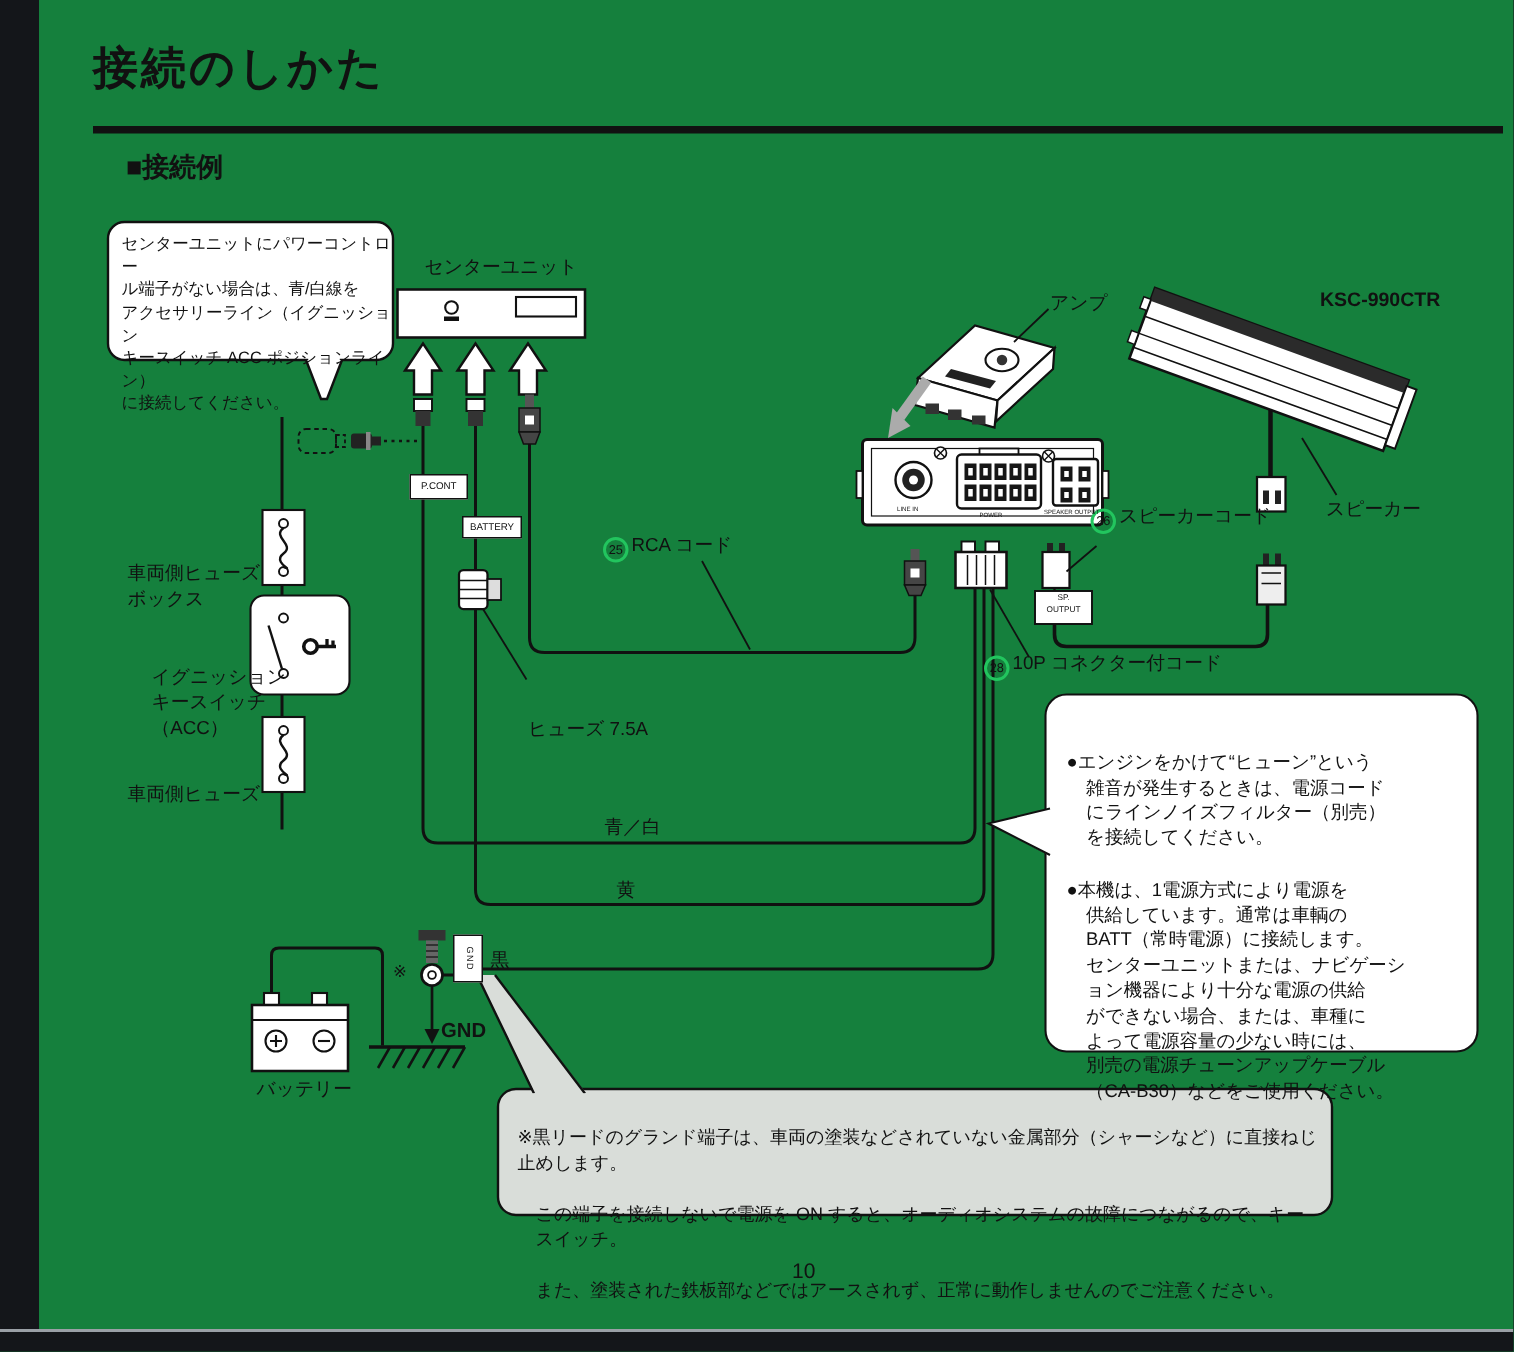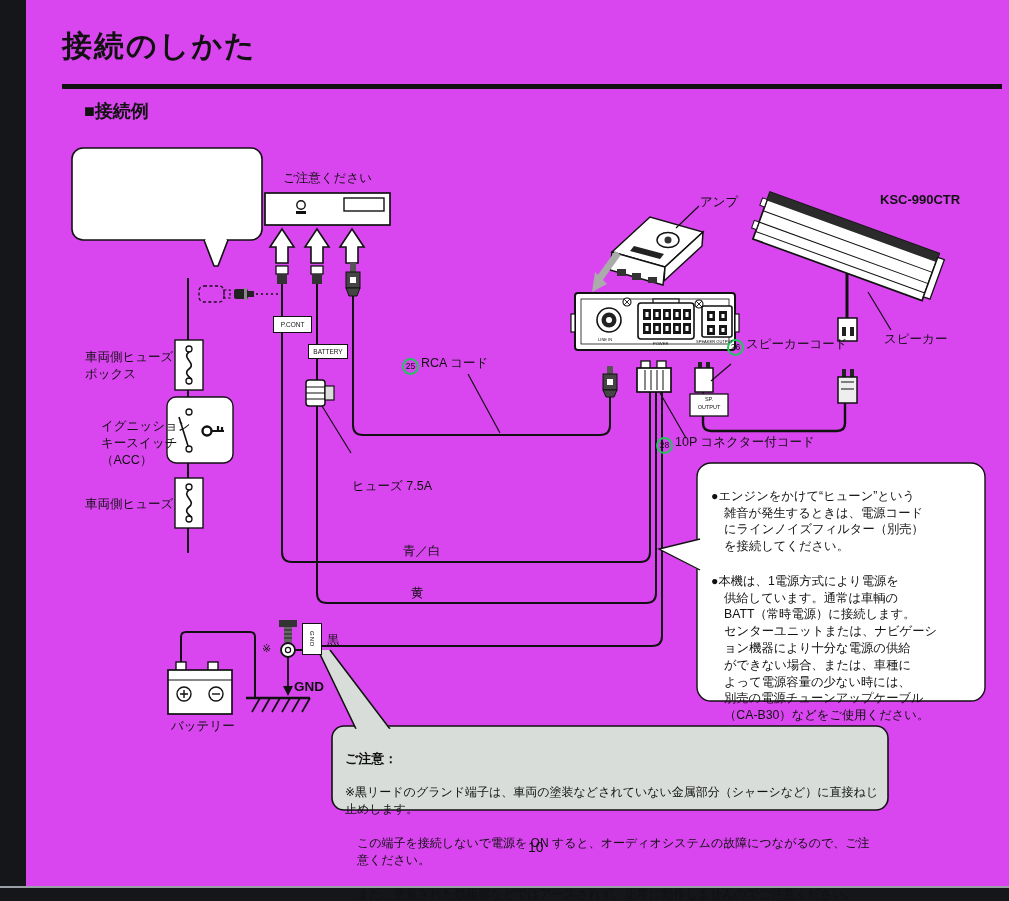--- a/index.html
+++ b/index.html
@@ -1,29 +1,29 @@
 <!DOCTYPE html>
 <html><head>
 <meta charset="utf-8">
 <style>
   html,body{margin:0;padding:0;background:#16181c;}
-  .page{position:relative;width:1009px;height:901px;background:#d946ef;overflow:hidden;
+  .page{position:relative;width:1009px;height:901px;background:#15803d;overflow:hidden;
         font-family:"Liberation Sans","DejaVu Sans",sans-serif;color:#111;}
   .bar-left{position:absolute;left:0;top:0;width:26px;height:901px;background:#14161a;}
   .bar-bottom{position:absolute;left:0;top:886px;width:1009px;height:15px;background:#14161a;border-top:2px solid #9aa0a6;}
   .lbl{position:absolute;white-space:pre-line;line-height:1.3;}
   .title{left:62px;top:26px;font-size:30px;font-weight:bold;letter-spacing:2px;}
   .rule{position:absolute;left:62px;top:84px;width:940px;height:5px;background:#111;}
   .section{left:84px;top:100px;font-size:18px;font-weight:bold;}
   .callout-text{left:81px;top:156px;width:180px;font-size:11px;line-height:15.2px;}
-  .side-label{font-size:12.5px;line-height:17px;}
+  .side-label{font-size:12.5px;line-height:17px;margin-top:25px;}
   .tagbox{position:absolute;background:#fff;border:1.3px solid #111;display:flex;align-items:center;justify-content:center;text-align:center;}
   .circ{display:inline-flex;align-items:center;justify-content:center;width:13px;height:13px;border:2px solid #22c55e;border-radius:50%;font-size:8.5px;margin-right:2px;vertical-align:-2px;}
   .wlabel{font-size:12.5px;}
-  .note-text{left:711px;top:471px;width:266px;font-size:12.3px;line-height:16.8px;}
+  .note-text{left:711px;top:483px;width:266px;font-size:12.3px;line-height:16.8px;}
   .note-text div{padding-left:13px;text-indent:-13px;white-space:pre-line;margin-bottom:1px;}
   .caution-text{left:345px;top:733px;width:535px;font-size:12px;line-height:17px;}
   .caution-title{font-weight:bold;font-size:13px;}
   .caution-ind{padding-left:12px;}
   .vtext{writing-mode:vertical-rl;font-size:6px;letter-spacing:1px;}
   .tiny{position:absolute;font-size:4.5px;color:#111;transform:scale(.9);transform-origin:left top;}
   .pagenum{left:528px;top:838px;font-size:14px;}
   svg{position:absolute;left:0;top:0;}
 </style>
 </head>
@@ -288,22 +288,27 @@
     </g>
   </svg>
 
   <div class="bar-left"></div>
   <div class="bar-bottom"></div>
 
   <div class="lbl title">接続のしかた</div>
   <div class="rule"></div>
   <div class="lbl section">■接続例</div>
 
-
-  <div class="lbl" style="left:283px;top:170px;font-size:12.5px;">ご注意ください</div>
+  <div class="lbl callout-text">センターユニットにパワーコントロー
+ル端子がない場合は、青/白線を
+アクセサリーライン（イグニッション
+キースイッチ ACC ポジションライン）
+に接続してください。</div>
+
+  <div class="lbl" style="left:283px;top:170px;font-size:12.5px;">センターユニット</div>
   <div class="lbl" style="left:700px;top:194px;font-size:12.5px;">アンプ</div>
   <div class="lbl" style="left:880px;top:192px;font-size:13px;font-weight:bold;">KSC-990CTR</div>
   <div class="lbl" style="left:884px;top:331px;font-size:12.5px;">スピーカー</div>
   <div class="lbl side-label" style="left:85px;top:349px;">車両側ヒューズ
 ボックス</div>
   <div class="lbl side-label" style="left:101px;top:418px;">イグニッション
 キースイッチ
 （ACC）</div>
   <div class="lbl side-label" style="left:85px;top:496px;">車両側ヒューズ</div>
   <div class="lbl" style="left:171px;top:718px;font-size:12.5px;">バッテリー</div>
@@ -342,20 +347,19 @@
 BATT（常時電源）に接続します。
 センターユニットまたは、ナビゲーシ
 ョン機器により十分な電源の供給
 ができない場合、または、車種に
 よって電源容量の少ない時には、
 別売の電源チューンアップケーブル
 （CA-B30）などをご使用ください。</div>
   </div>
 
   <div class="lbl caution-text">
-    <div class="caution-title">ご注意：</div>
     <div>※黒リードのグランド端子は、車両の塗装などされていない金属部分（シャーシなど）に直接ねじ止めします。</div>
-    <div class="caution-ind">この端子を接続しないで電源を ON すると、オーディオシステムの故障につながるので、ご注意ください。</div>
+    <div class="caution-ind">この端子を接続しないで電源を ON すると、オーディオシステムの故障につながるので、キースイッチ。</div>
     <div class="caution-ind">また、塗装された鉄板部などではアースされず、正常に動作しませんのでご注意ください。</div>
   </div>
 
   <div class="lbl pagenum">10</div>
 </div>
 
 </body></html>

